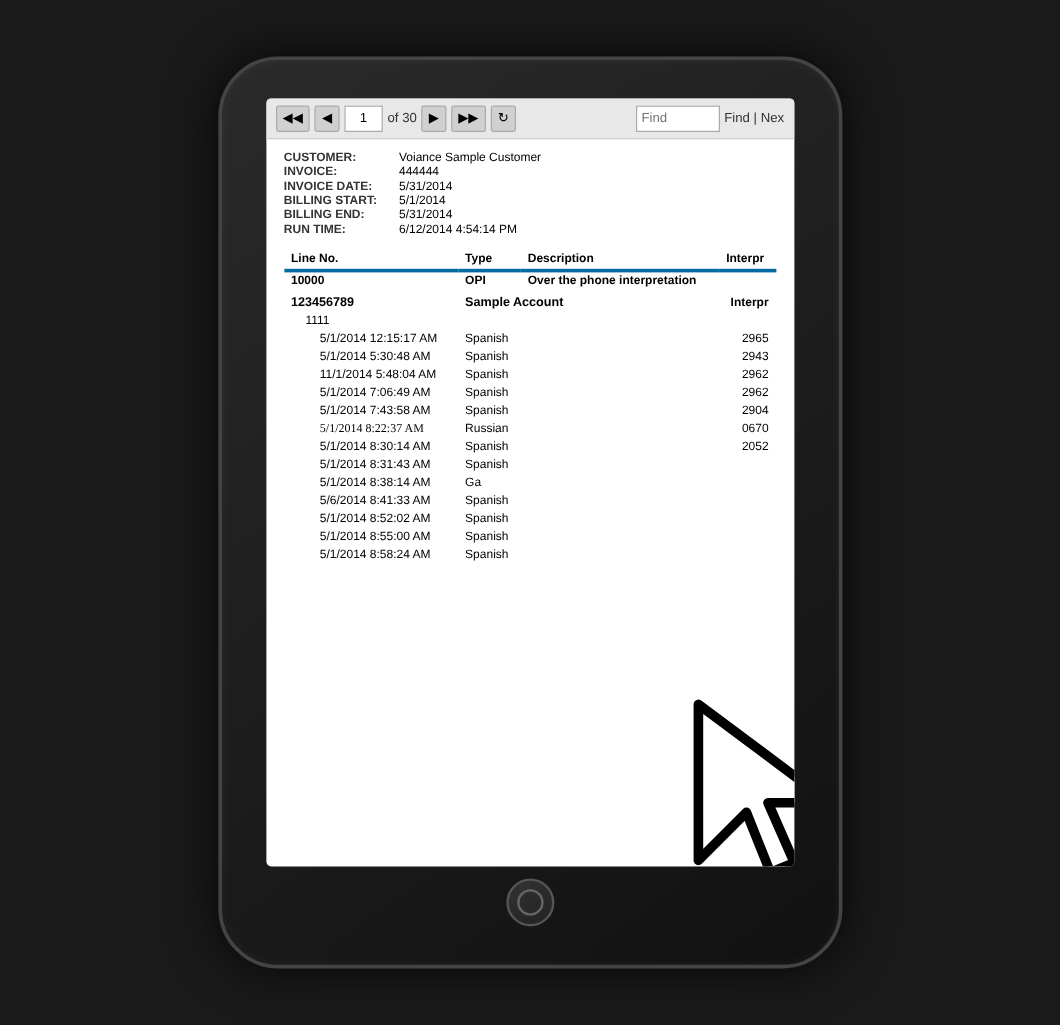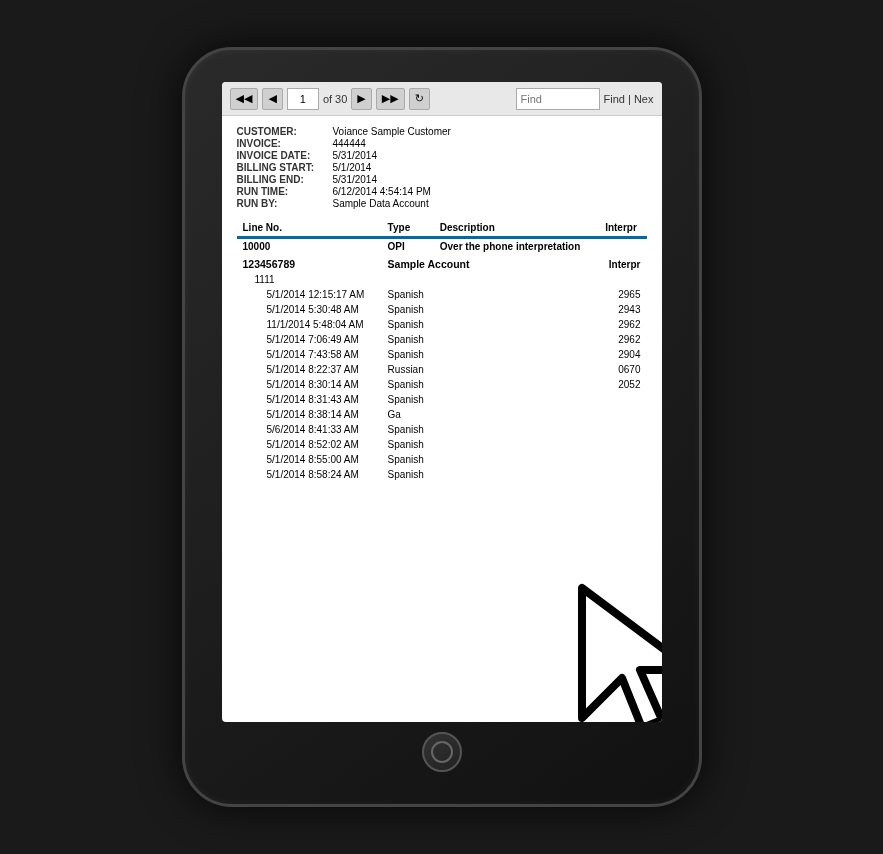--- a/index.html
+++ b/index.html
@@ -92,21 +92,21 @@
       padding: 1px;
     }
 
     .page-of {
       font-size: 11px;
       color: #333;
       white-space: nowrap;
     }
 
     .find-input {
-      width: 84px;
+      width: 70px;
       height: 22px;
       border: 1px solid #aaa;
       font-size: 11px;
       padding: 1px 4px;
     }
 
     .find-label {
       font-size: 11px;
       color: #333;
     }
@@ -241,24 +241,20 @@
           <span class="meta-value">5/1/2014</span>
         </div>
         <div class="meta-row">
           <span class="meta-label">BILLING END:</span>
           <span class="meta-value">5/31/2014</span>
         </div>
         <div class="meta-row">
           <span class="meta-label">RUN TIME:</span>
           <span class="meta-value">6/12/2014 4:54:14 PM</span>
         </div>
-        <div class="meta-row">
-          <span class="meta-label">RUN BY:</span>
-          <span class="meta-value">Sample Data Account</span>
-        </div>
       </div>
 
       <table class="data-table">
         <thead>
           <tr class="header-row">
             <th>Line No.</th>
             <th>Type</th>
             <th>Description</th>
             <th class="col-interp-header">Interpr</th>
           </tr>
@@ -306,21 +302,21 @@
             <td></td>
             <td class="col-interp">2962</td>
           </tr>
           <tr>
             <td style="padding-left:30px;">5/1/2014 7:43:58 AM</td>
             <td>Spanish</td>
             <td></td>
             <td class="col-interp">2904</td>
           </tr>
           <tr>
-            <td style="padding-left:30px;">5/1/2014 8:22:37 AM</td>
+            <td style="padding-left:30px;font-family:Liberation Serif, serif;">5/1/2014 8:22:37 AM</td>
             <td>Russian</td>
             <td></td>
             <td class="col-interp">0670</td>
           </tr>
           <tr>
             <td style="padding-left:30px;">5/1/2014 8:30:14 AM</td>
             <td>Spanish</td>
             <td></td>
             <td class="col-interp">2052</td>
           </tr>

